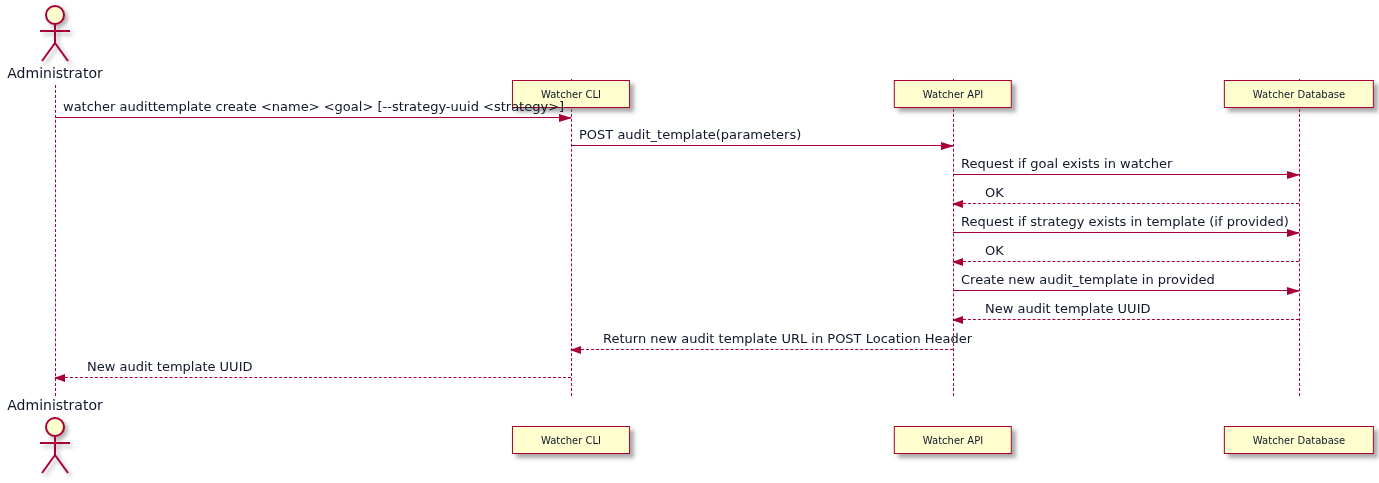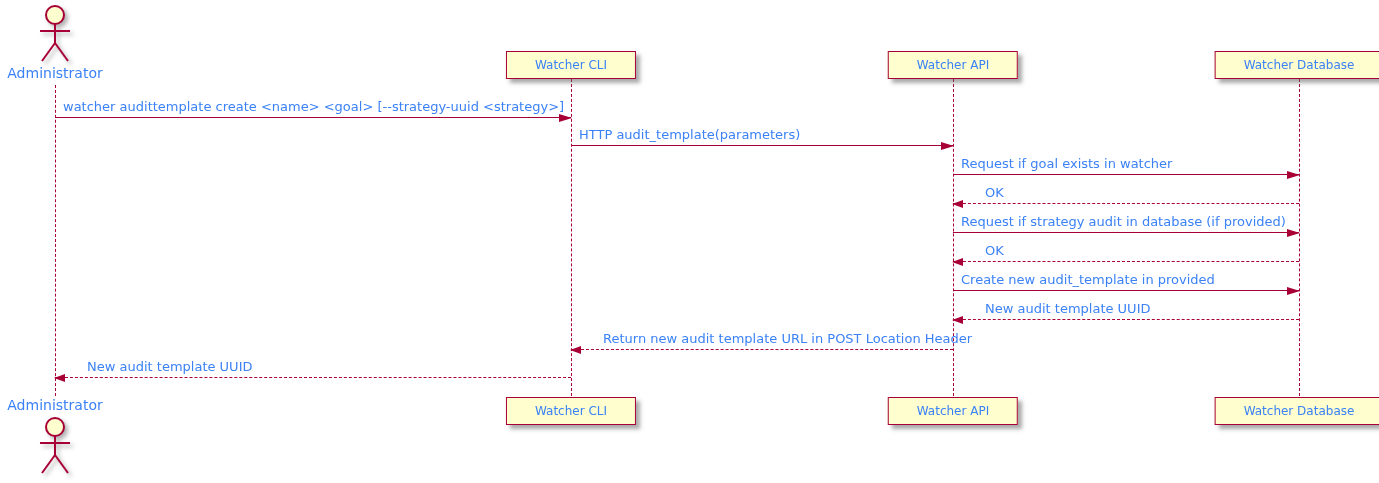--- a/index.html
+++ b/index.html
@@ -1,27 +1,28 @@
 <!DOCTYPE html>
 <html><head>
 <meta charset="utf-8">
 <style>
   html,body{margin:0;padding:0;background:#ffffff;}
   .stage{
     position:relative;width:1379px;height:483px;background:#ffffff;
     font-family:"DejaVu Sans","Liberation Sans",sans-serif;
-    color:#3b82f6;overflow:hidden;
+    color:#0f172a;overflow:hidden;
   }
   
   .pbox{
     position:absolute;height:26px;background:#FEFECE;border:1.6px solid #A80036;
     box-shadow:4px 4px 4px rgba(100,100,100,.55);
     display:flex;align-items:center;justify-content:center;
-    padding:0 28px;font-size:12px;white-space:nowrap;transform:translateX(-50%);
+    padding:0 28px;font-size:10px;white-space:nowrap;transform:translateX(-50%);
     box-sizing:content-box;
+    margin-top:29px;
   }
   
   .lifeline{position:absolute;width:0;border-left:1px dashed #A80036;}
   
   .actor-svg{position:absolute;filter:drop-shadow(3px 3px 2px rgba(100,100,100,.5));}
   .actor-label{position:absolute;font-size:14px;white-space:nowrap;transform:translateX(-50%);}
   
   .msg{position:absolute;height:18px;box-sizing:border-box;}
   .msg.solid{border-bottom:1.4px solid #A80036;}
   .msg.dashed{border-bottom:1.4px dashed #A80036;}
@@ -59,36 +60,36 @@
   <div class="pbox" style="left:571px;top:51px;">Watcher CLI</div>
   <div class="pbox" style="left:953px;top:51px;">Watcher API</div>
   <div class="pbox" style="left:1299px;top:51px;">Watcher Database</div>
 
   <div class="msg solid ltr" style="left:55px;width:516px;top:100px;">
     <div class="msg-label">watcher audittemplate create &lt;name&gt; &lt;goal&gt; [--strategy-uuid &lt;strategy&gt;]</div>
     <span class="ah right"></span>
   </div>
 
   <div class="msg solid ltr" style="left:571px;width:382px;top:128px;">
-    <div class="msg-label">HTTP audit_template(parameters)</div>
+    <div class="msg-label">POST audit_template(parameters)</div>
     <span class="ah right"></span>
   </div>
 
   <div class="msg solid ltr" style="left:953px;width:346px;top:157px;">
     <div class="msg-label">Request if goal exists in watcher</div>
     <span class="ah right"></span>
   </div>
 
   <div class="msg dashed rtl" style="left:953px;width:346px;top:186px;">
     <div class="msg-label">OK</div>
     <span class="ah thin left"></span>
   </div>
 
   <div class="msg solid ltr" style="left:953px;width:346px;top:215px;">
-    <div class="msg-label">Request if strategy audit in database (if provided)</div>
+    <div class="msg-label">Request if strategy exists in template (if provided)</div>
     <span class="ah right"></span>
   </div>
 
   <div class="msg dashed rtl" style="left:953px;width:346px;top:244px;">
     <div class="msg-label">OK</div>
     <span class="ah thin left"></span>
   </div>
 
   <div class="msg solid ltr" style="left:953px;width:346px;top:273px;">
     <div class="msg-label">Create new audit_template in provided</div>

